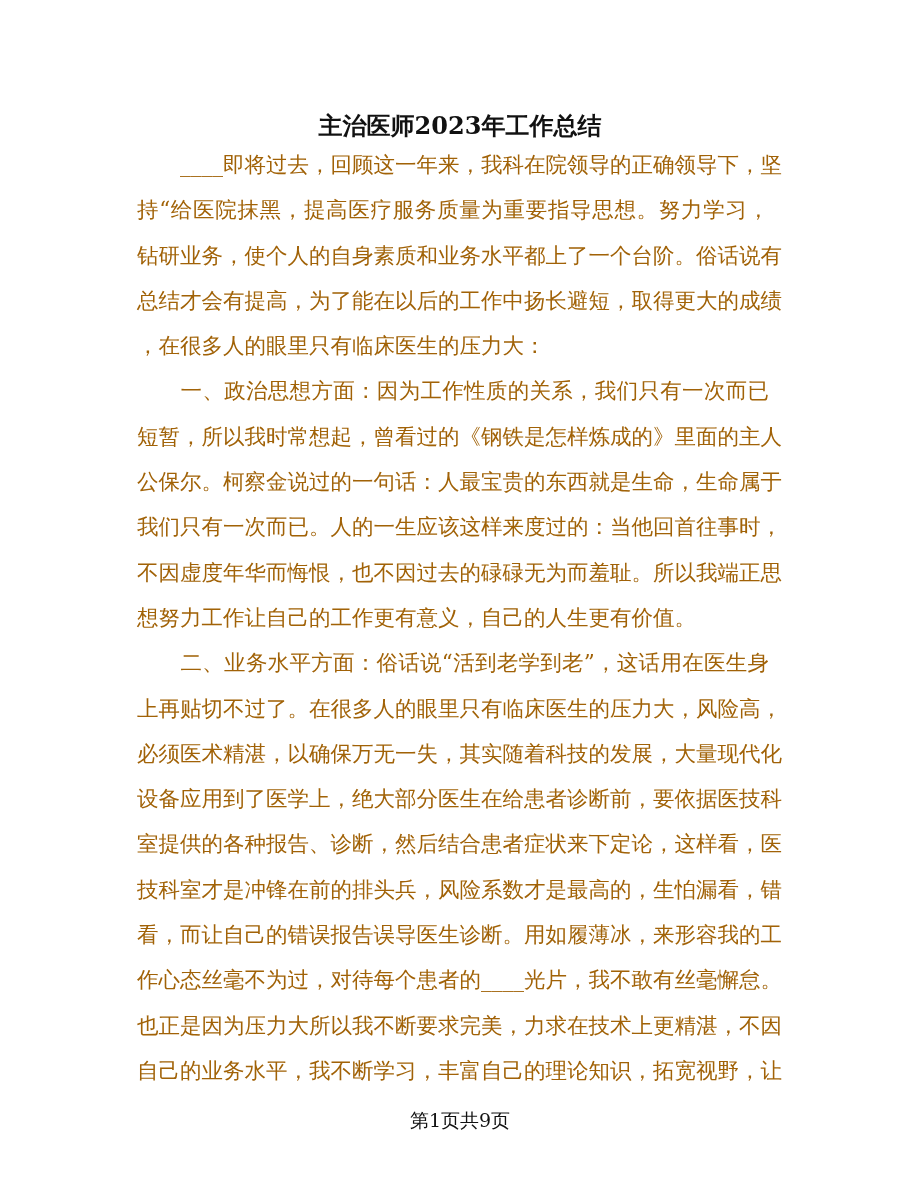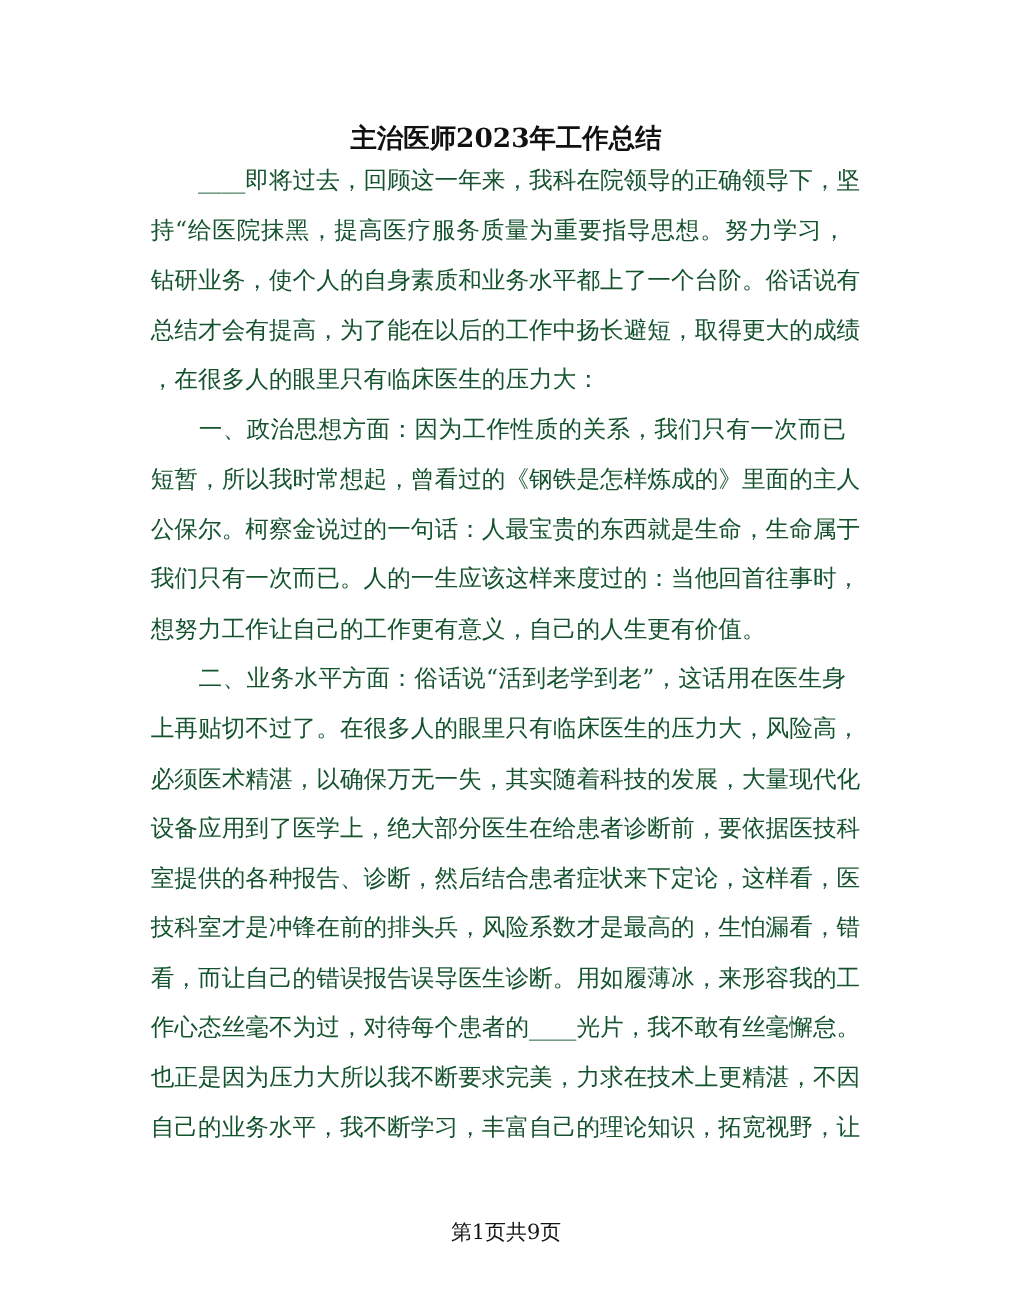--- a/index.html
+++ b/index.html
@@ -40,21 +40,21 @@
       left: 137px;
       width: 632px;
     }
     .line {
       height: 45.3px;
       line-height: 45.3px;
       font-size: 21.5px;
       white-space: nowrap;
       text-align: justify;
       text-align-last: justify;
-      color: #14532d;
+      color: #a16207;
     }
     .line.last {
       text-align-last: left;
     }
     .footer {
       position: absolute;
       top: 1106px;
       left: 0;
       width: 920px;
       text-align: center;
@@ -72,20 +72,21 @@
   <div class="body" id="doc-body">
       <div class="line">　　____即将过去，回顾这一年来，我科在院领导的正确领导下，坚</div>
       <div class="line">持“给医院抹黑，提高医疗服务质量为重要指导思想。努力学习，</div>
       <div class="line">钻研业务，使个人的自身素质和业务水平都上了一个台阶。俗话说有</div>
       <div class="line">总结才会有提高，为了能在以后的工作中扬长避短，取得更大的成绩</div>
       <div class="line last">，在很多人的眼里只有临床医生的压力大：</div>
       <div class="line">　　一、政治思想方面：因为工作性质的关系，我们只有一次而已</div>
       <div class="line">短暂，所以我时常想起，曾看过的《钢铁是怎样炼成的》里面的主人</div>
       <div class="line">公保尔。柯察金说过的一句话：人最宝贵的东西就是生命，生命属于</div>
       <div class="line">我们只有一次而已。人的一生应该这样来度过的：当他回首往事时，</div>
+      <div class="line">不因虚度年华而悔恨，也不因过去的碌碌无为而羞耻。所以我端正思</div>
       <div class="line last">想努力工作让自己的工作更有意义，自己的人生更有价值。</div>
       <div class="line">　　二、业务水平方面：俗话说“活到老学到老”，这话用在医生身</div>
       <div class="line">上再贴切不过了。在很多人的眼里只有临床医生的压力大，风险高，</div>
       <div class="line">必须医术精湛，以确保万无一失，其实随着科技的发展，大量现代化</div>
       <div class="line">设备应用到了医学上，绝大部分医生在给患者诊断前，要依据医技科</div>
       <div class="line">室提供的各种报告、诊断，然后结合患者症状来下定论，这样看，医</div>
       <div class="line">技科室才是冲锋在前的排头兵，风险系数才是最高的，生怕漏看，错</div>
       <div class="line">看，而让自己的错误报告误导医生诊断。用如履薄冰，来形容我的工</div>
       <div class="line">作心态丝毫不为过，对待每个患者的____光片，我不敢有丝毫懈怠。</div>
       <div class="line">也正是因为压力大所以我不断要求完美，力求在技术上更精湛，不因</div>

